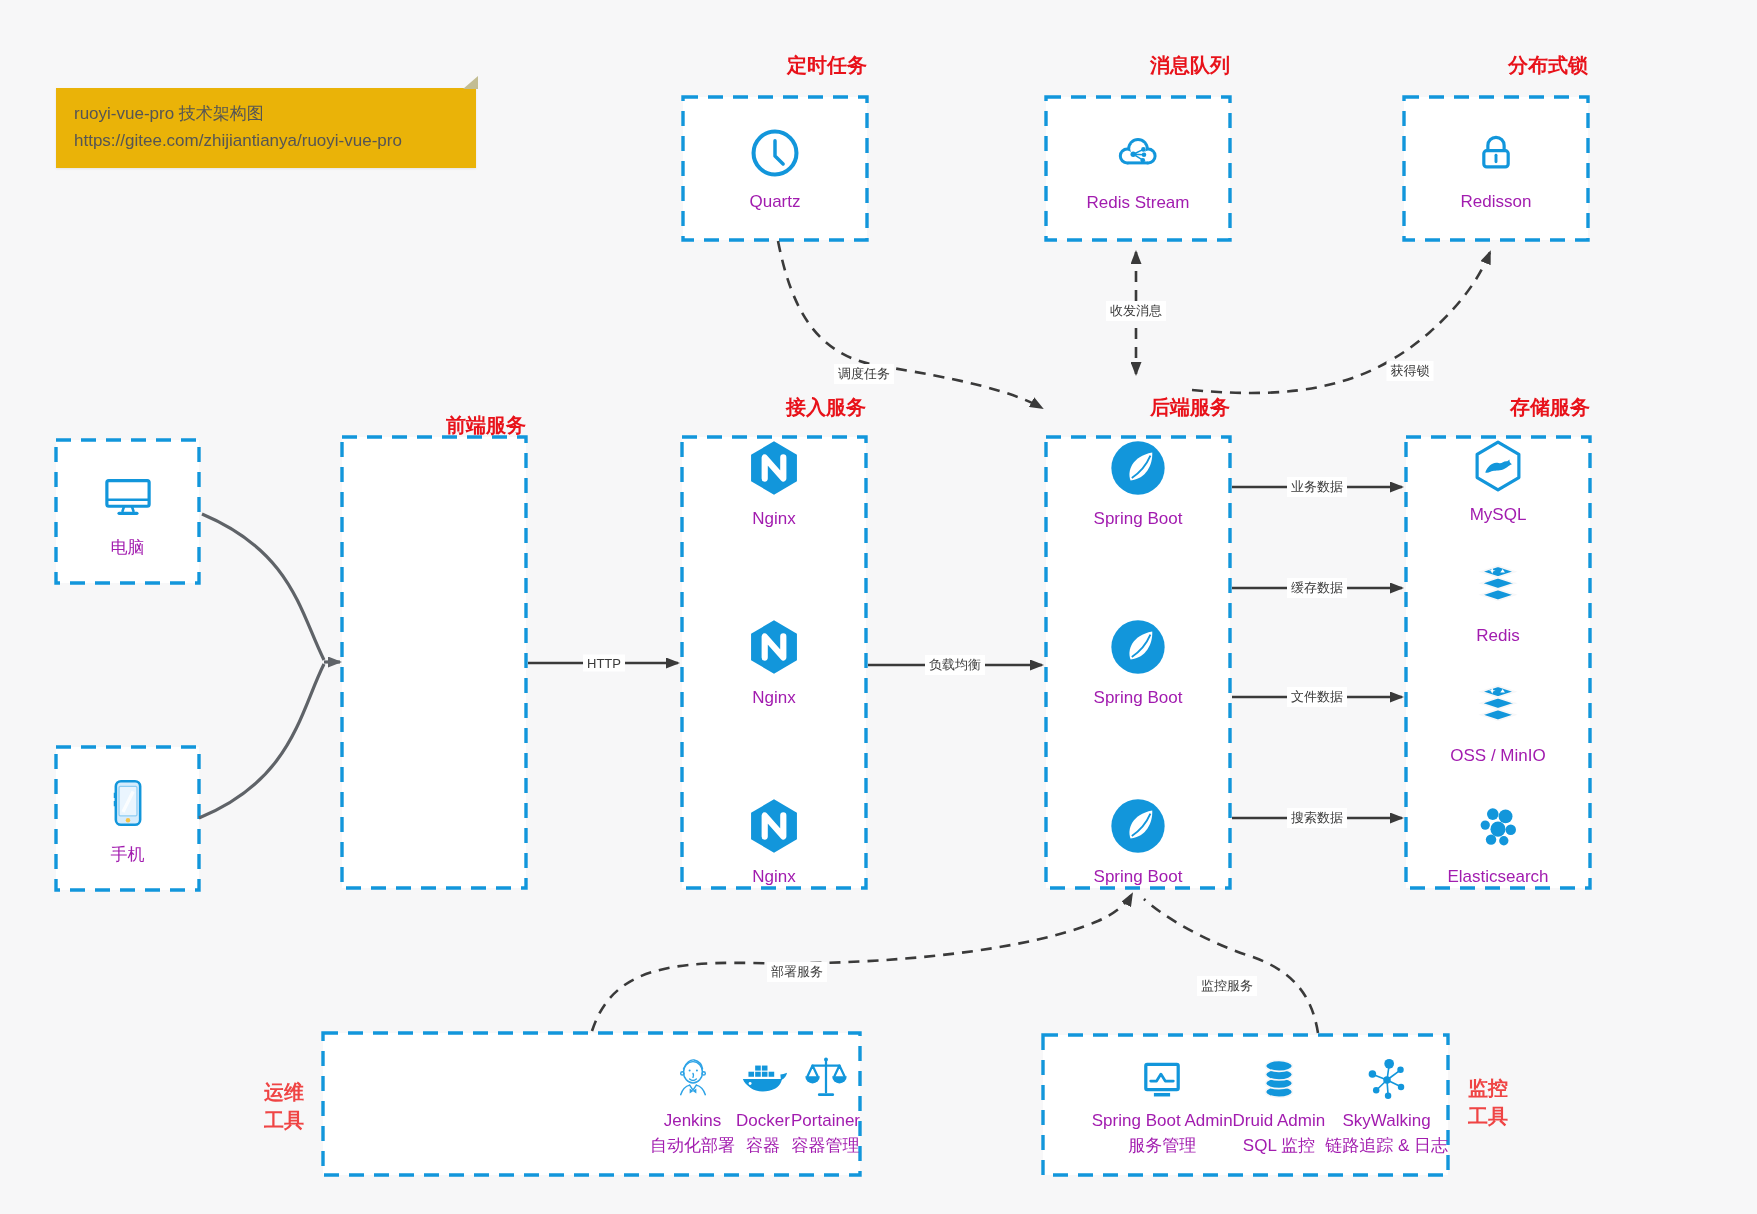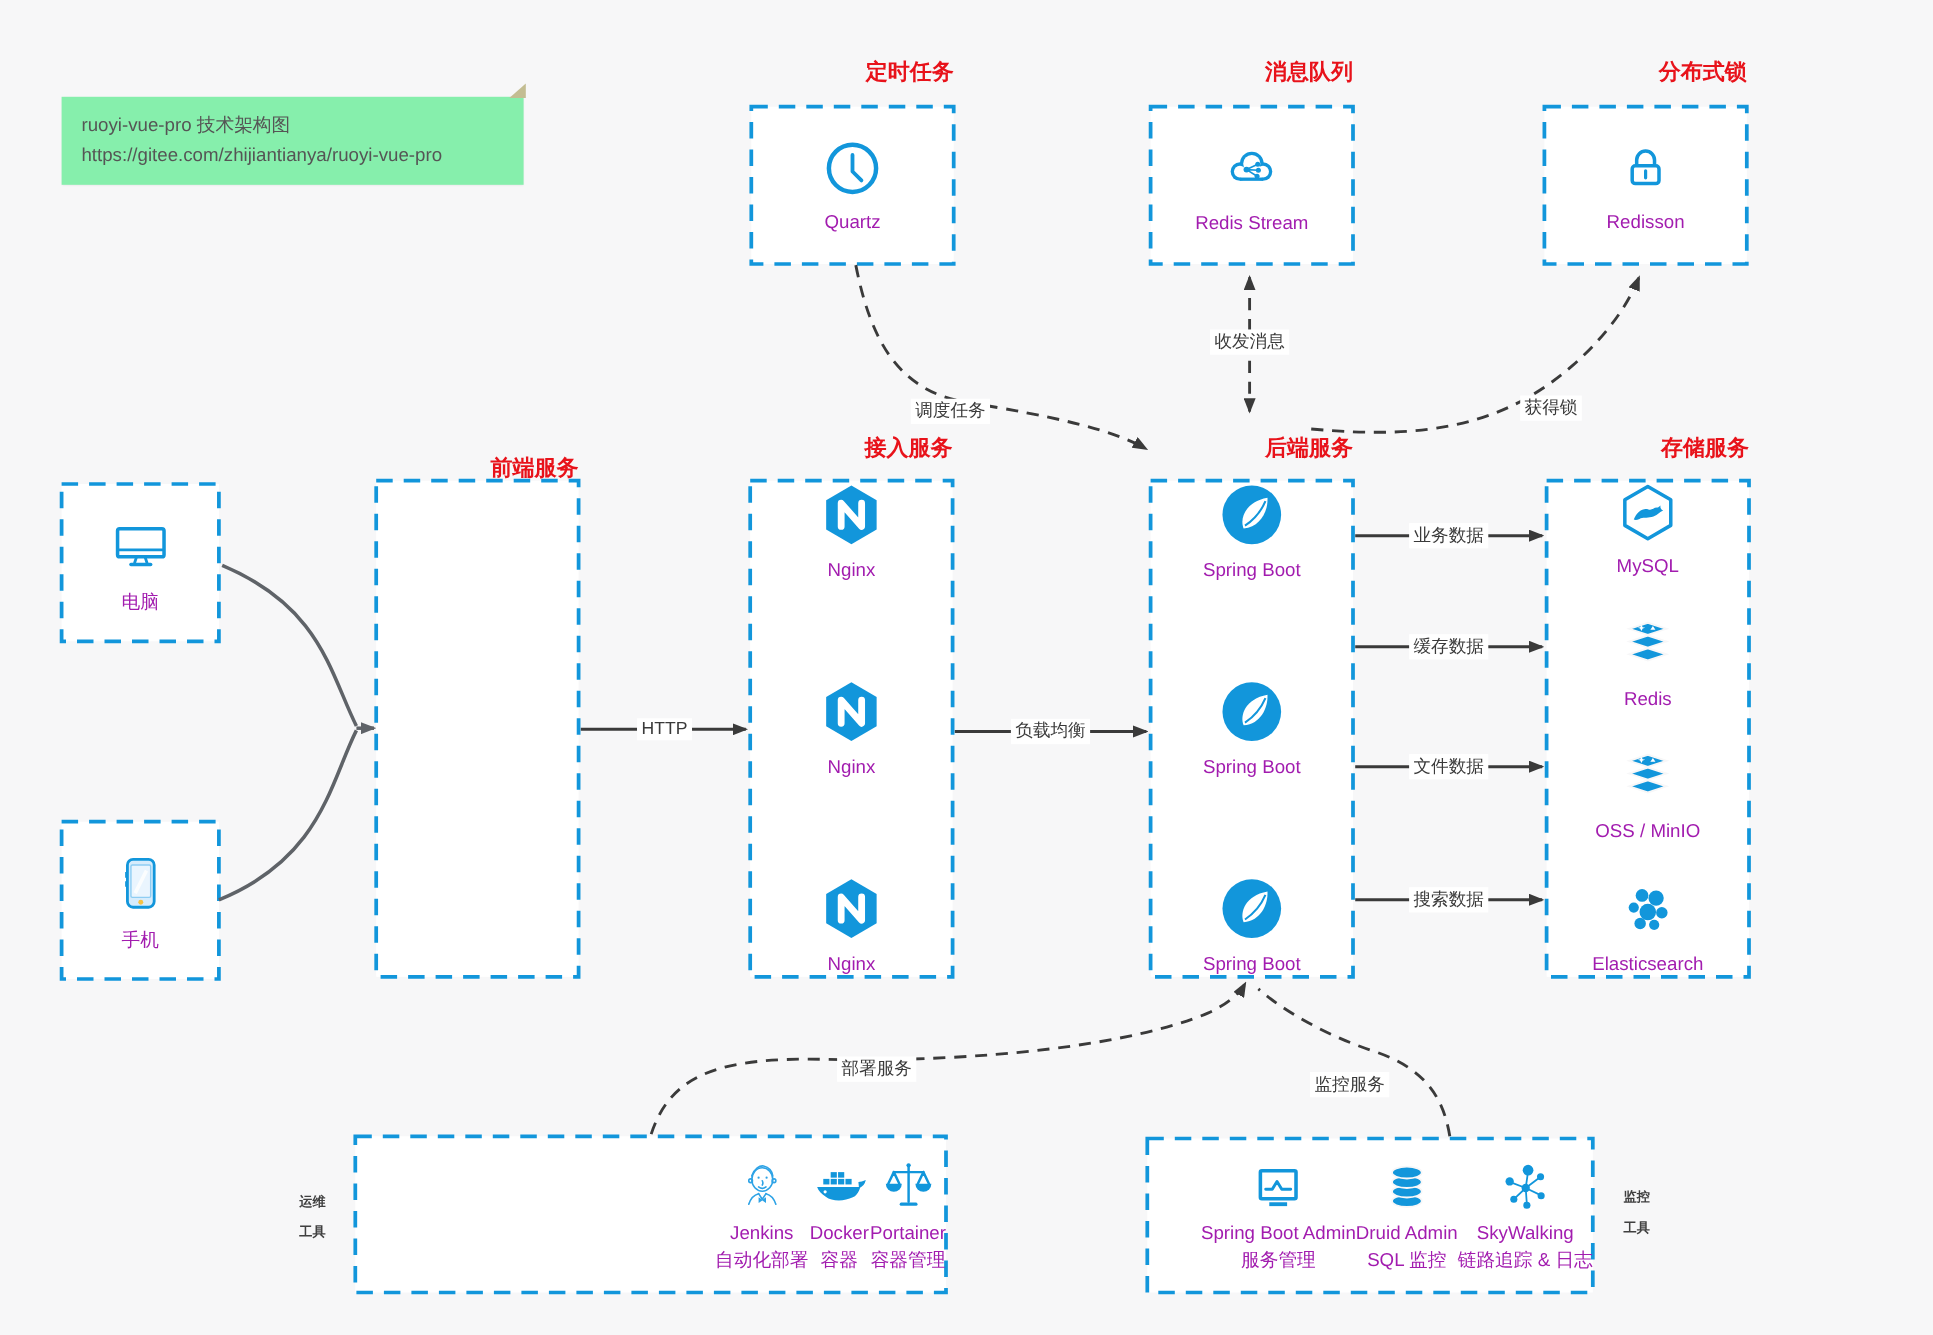--- a/index.html
+++ b/index.html
@@ -3,25 +3,25 @@
 <meta charset="utf-8">
 <style>
   html,body{margin:0;padding:0;background:#f7f7f8;font-family:"Liberation Sans","DejaVu Sans",sans-serif;}
   .stage{position:relative;width:1757px;height:1214px;background:#f7f7f8;overflow:hidden;}
   .wires{position:absolute;left:0;top:0;z-index:1;pointer-events:none;}
   .box{position:absolute;z-index:2;display:flex;flex-direction:column;justify-content:space-between;align-items:center;}
   .box.center{justify-content:center;gap:8px;}
   .item{display:flex;flex-direction:column;align-items:center;gap:9px;}
   .lbl{font-size:17px;color:#a21caf;white-space:nowrap;line-height:22px;text-align:center;}
   .sec-title{position:absolute;z-index:3;text-align:right;font-size:20px;font-weight:bold;color:#e8121a;white-space:nowrap;}
-  .side-title{position:absolute;z-index:3;font-size:12px;font-weight:bold;color:#404040;line-height:28px;text-align:center;}
-  .edge-label{position:absolute;z-index:4;transform:translate(-50%,-50%);background:#ffffff;padding:1px 4px;font-size:16px;color:#3a3a3a;white-space:nowrap;}
+  .side-title{position:absolute;z-index:3;font-size:20px;font-weight:bold;color:#ef4444;line-height:28px;text-align:center;}
+  .edge-label{position:absolute;z-index:4;transform:translate(-50%,-50%);background:#ffffff;padding:1px 4px;font-size:13px;color:#3a3a3a;white-space:nowrap;}
   .hrow{position:absolute;z-index:2;display:flex;justify-content:flex-end;align-items:center;}
   .hitem{display:flex;flex-direction:column;align-items:center;gap:3px;}
-  .note{position:absolute;left:56px;top:88px;width:420px;height:80px;background:#86efac;z-index:3;box-sizing:border-box;padding:12px 18px;color:#555;font-size:17px;line-height:27px;box-shadow:0 1px 2px rgba(0,0,0,.08);}
+  .note{position:absolute;left:56px;top:88px;width:420px;height:80px;background:#eab308;z-index:3;box-sizing:border-box;padding:12px 18px;color:#555;font-size:17px;line-height:27px;box-shadow:0 1px 2px rgba(0,0,0,.08);}
   .note::after{content:'';position:absolute;top:-12px;right:-2px;width:0;height:0;border-bottom:13px solid #c3bd92;border-left:15px solid transparent;}
   .ic{display:block;}
 </style>
 </head>
 <body>
 
 <div class="stage">
 
   <svg class="wires" width="1757" height="1214">
     <defs>

